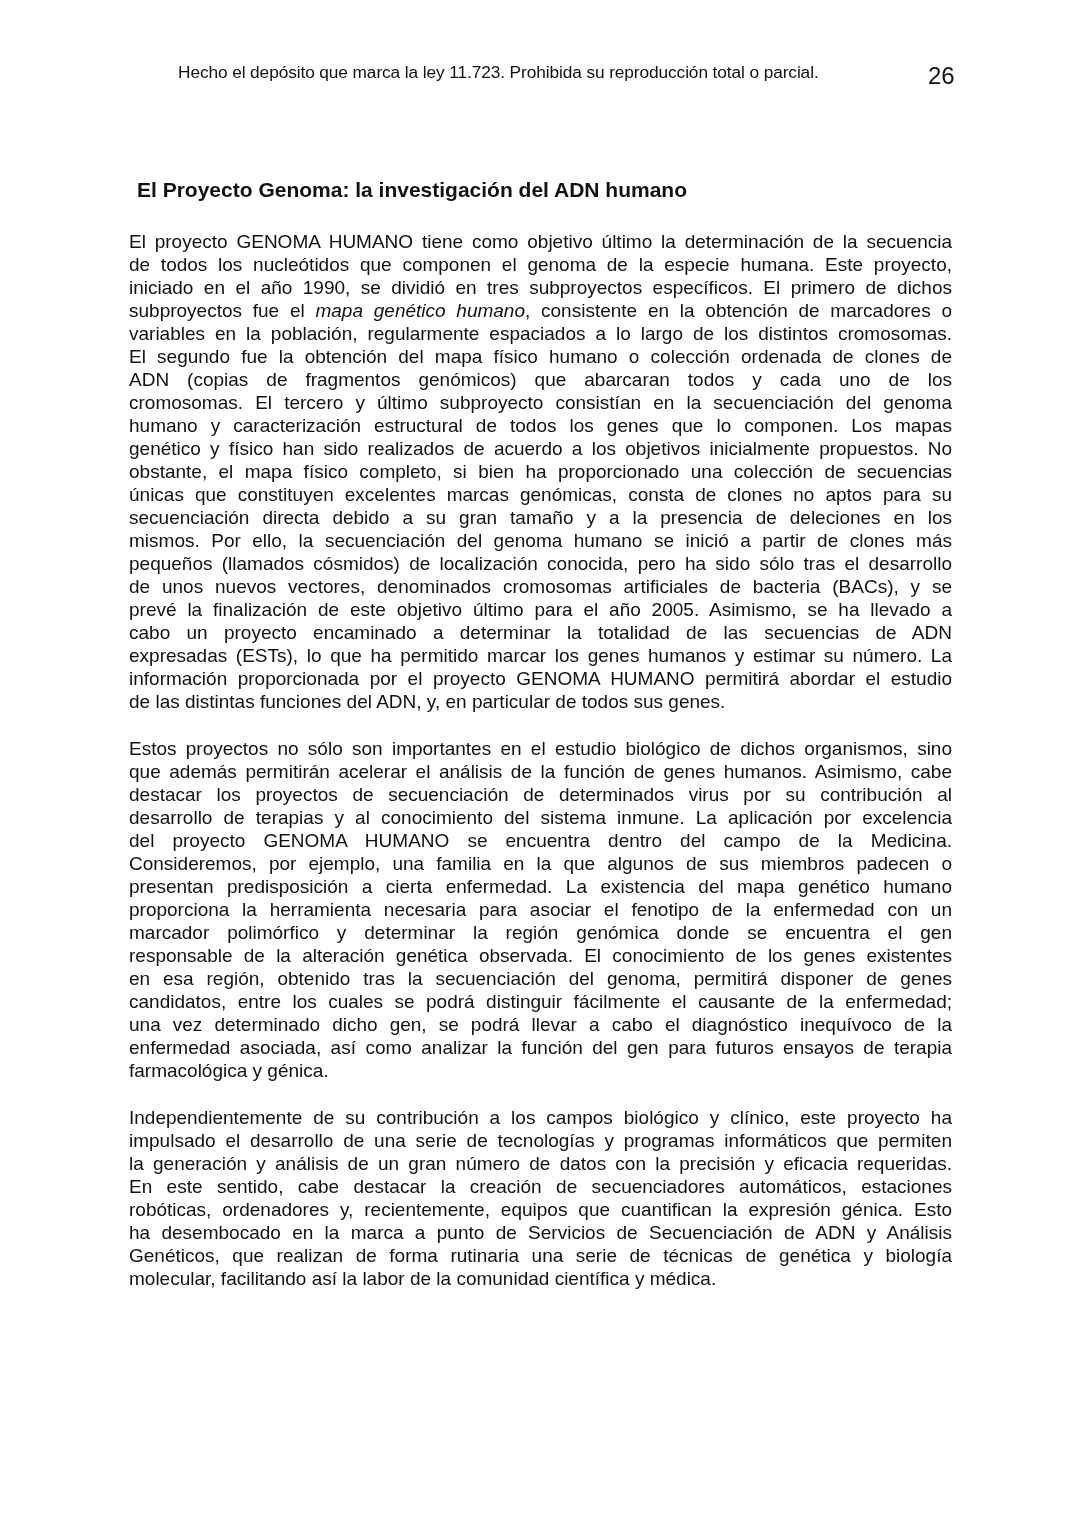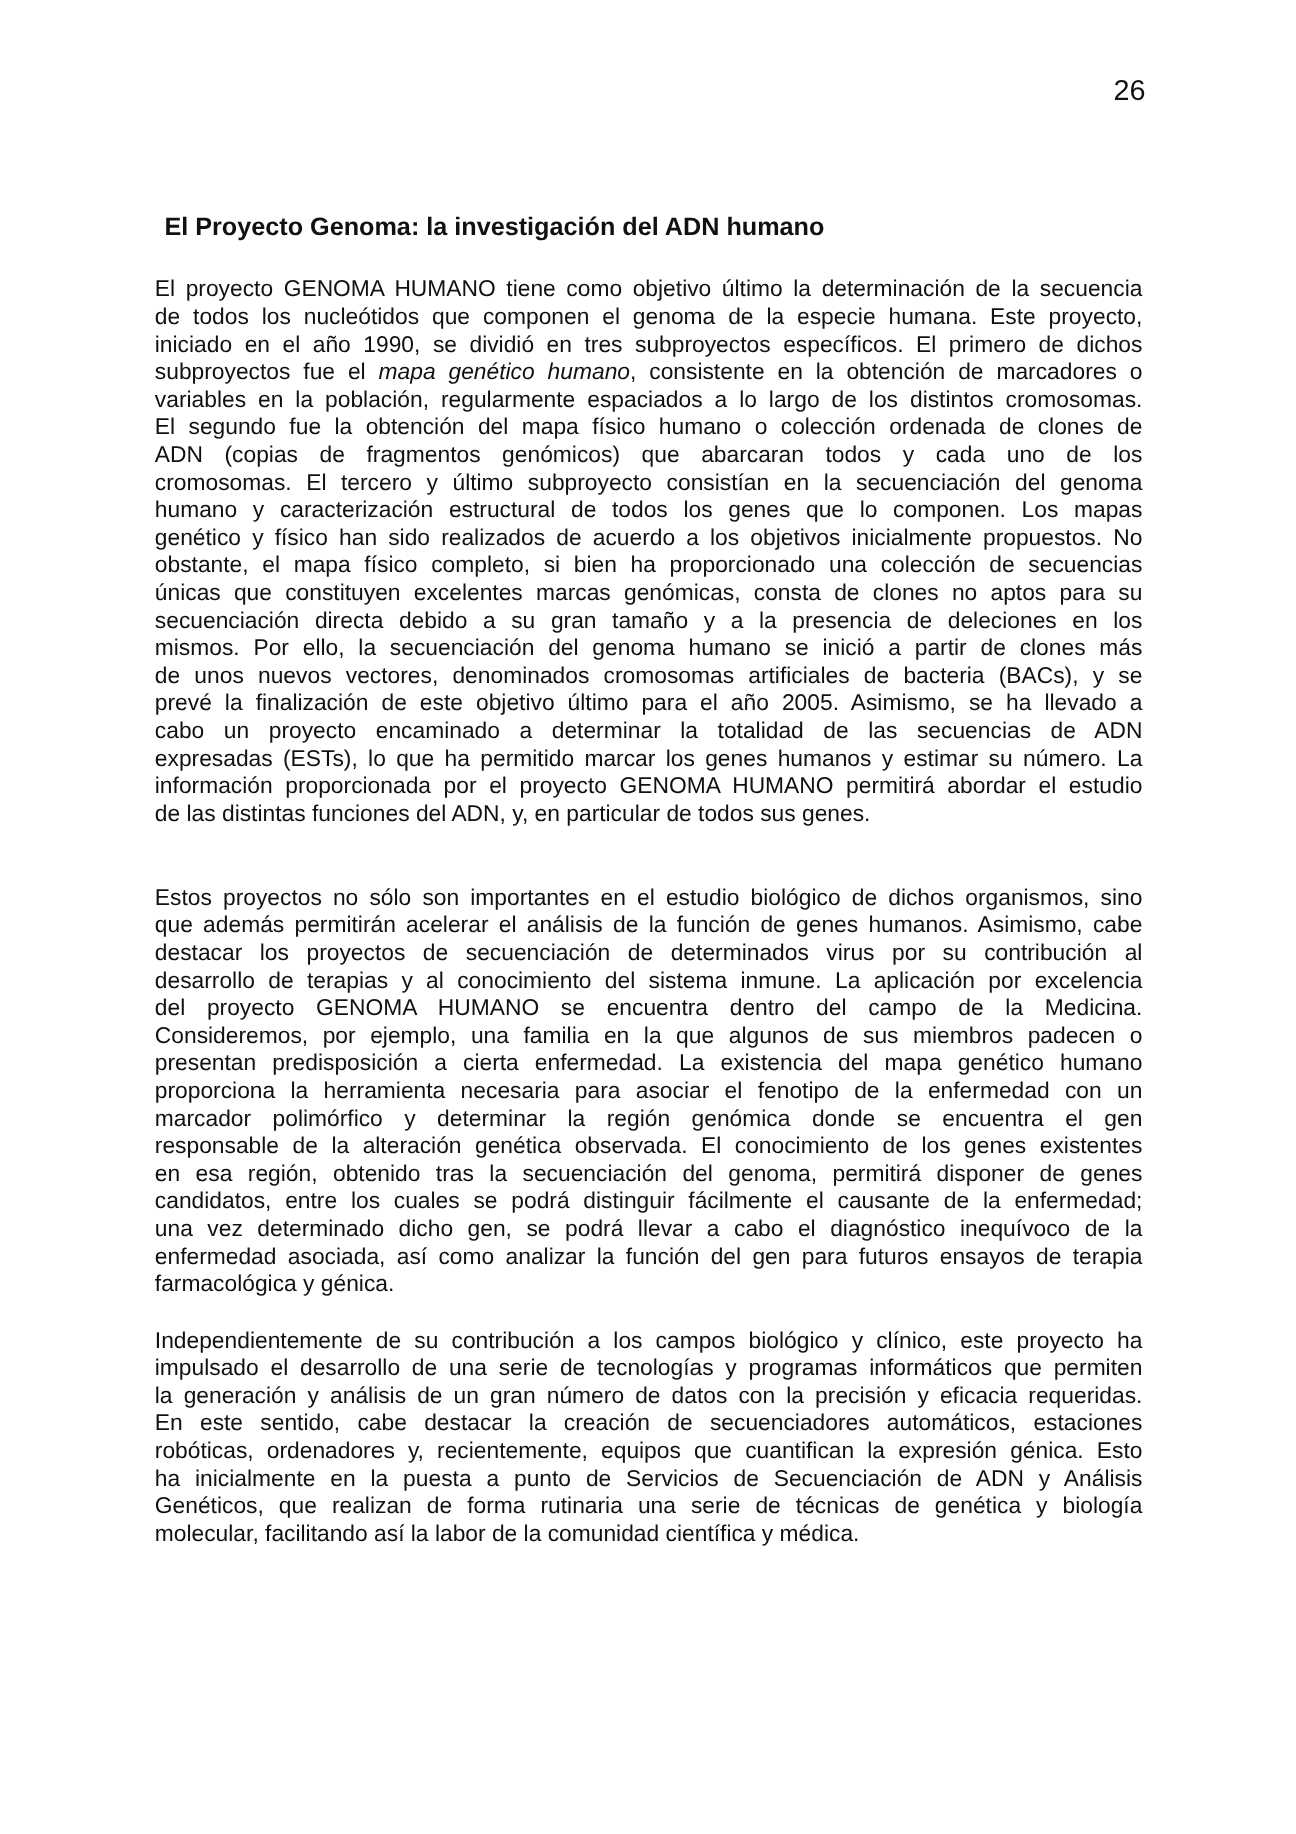--- a/index.html
+++ b/index.html
@@ -15,40 +15,42 @@
   #p2 { top: 737px; }
   #p3 { top: 1106px; }
   .line { display: block; text-align: justify; text-align-last: justify; height: 23px; white-space: nowrap; }
   .line.last { text-align-last: left; }
   .bi { font-weight: normal; font-style: italic; }
 </style>
 </head>
 <body>
 
 <div class="header">
+  <span class="header-text">Hecho el depósito que marca la ley 11.723.  Prohibida su reproducción total o parcial.</span>
   <span class="page-num">26</span>
 </div>
 
 <div class="title">El Proyecto Genoma: la investigación del ADN humano</div>
 
 <div class="para" id="p1">
   <span class="line">El proyecto GENOMA HUMANO tiene como objetivo último la determinación de la secuencia</span>
   <span class="line">de todos los nucleótidos que componen el genoma de la especie humana. Este proyecto,</span>
   <span class="line">iniciado en el año 1990, se dividió en tres subproyectos específicos. El primero de dichos</span>
   <span class="line"><span>subproyectos fue el </span><span class="bi">mapa genético humano</span><span>, consistente en la obtención de marcadores o</span></span>
   <span class="line">variables en la población, regularmente espaciados a lo largo de los distintos cromosomas.</span>
   <span class="line">El segundo fue la obtención del mapa físico humano o colección ordenada de clones de</span>
   <span class="line">ADN (copias de fragmentos genómicos) que abarcaran todos y cada uno de los</span>
   <span class="line">cromosomas. El tercero y último subproyecto consistían en la secuenciación del genoma</span>
   <span class="line">humano y caracterización estructural de todos los genes que lo componen. Los mapas</span>
   <span class="line">genético y físico han sido realizados de acuerdo a los objetivos inicialmente propuestos. No</span>
   <span class="line">obstante, el mapa físico completo, si bien ha proporcionado una colección de secuencias</span>
   <span class="line">únicas que constituyen excelentes marcas genómicas, consta de clones no aptos para su</span>
   <span class="line">secuenciación directa debido a su gran tamaño y a la presencia de deleciones en los</span>
   <span class="line">mismos. Por ello, la secuenciación del genoma humano se inició a partir de clones más</span>
+  <span class="line">pequeños (llamados cósmidos) de localización conocida, pero ha sido sólo tras el desarrollo</span>
   <span class="line">de unos nuevos vectores, denominados cromosomas artificiales de bacteria (BACs), y se</span>
   <span class="line">prevé la finalización de este objetivo último para el año 2005. Asimismo, se ha llevado a</span>
   <span class="line">cabo un proyecto encaminado a determinar la totalidad de las secuencias de ADN</span>
   <span class="line">expresadas (ESTs), lo que ha permitido marcar los genes humanos y estimar su número. La</span>
   <span class="line">información proporcionada por el proyecto GENOMA HUMANO permitirá abordar el estudio</span>
   <span class="line last">de las distintas funciones del ADN, y, en particular de todos sus genes.</span>
 </div>
 
 <div class="para" id="p2">
   <span class="line">Estos proyectos no sólo son importantes en el estudio biológico de dichos organismos, sino</span>
@@ -67,16 +69,16 @@
   <span class="line">enfermedad asociada, así como analizar la función del gen para futuros ensayos de terapia</span>
   <span class="line last">farmacológica y génica.</span>
 </div>
 
 <div class="para" id="p3">
   <span class="line">Independientemente de su contribución a los campos biológico y clínico, este proyecto ha</span>
   <span class="line">impulsado el desarrollo de una serie de tecnologías y programas informáticos que permiten</span>
   <span class="line">la generación y análisis de un gran número de datos con la precisión y eficacia requeridas.</span>
   <span class="line">En este sentido, cabe destacar la creación de secuenciadores automáticos, estaciones</span>
   <span class="line">robóticas, ordenadores y, recientemente, equipos que cuantifican la expresión génica. Esto</span>
-  <span class="line">ha inicialmente en la puesta a punto de Servicios de Secuenciación de ADN y Análisis</span>
+  <span class="line">ha desembocado en la marca a punto de Servicios de Secuenciación de ADN y Análisis</span>
   <span class="line">Genéticos, que realizan de forma rutinaria una serie de técnicas de genética y biología</span>
   <span class="line last">molecular, facilitando así la labor de la comunidad científica y médica.</span>
 </div>
 
 </body></html>

